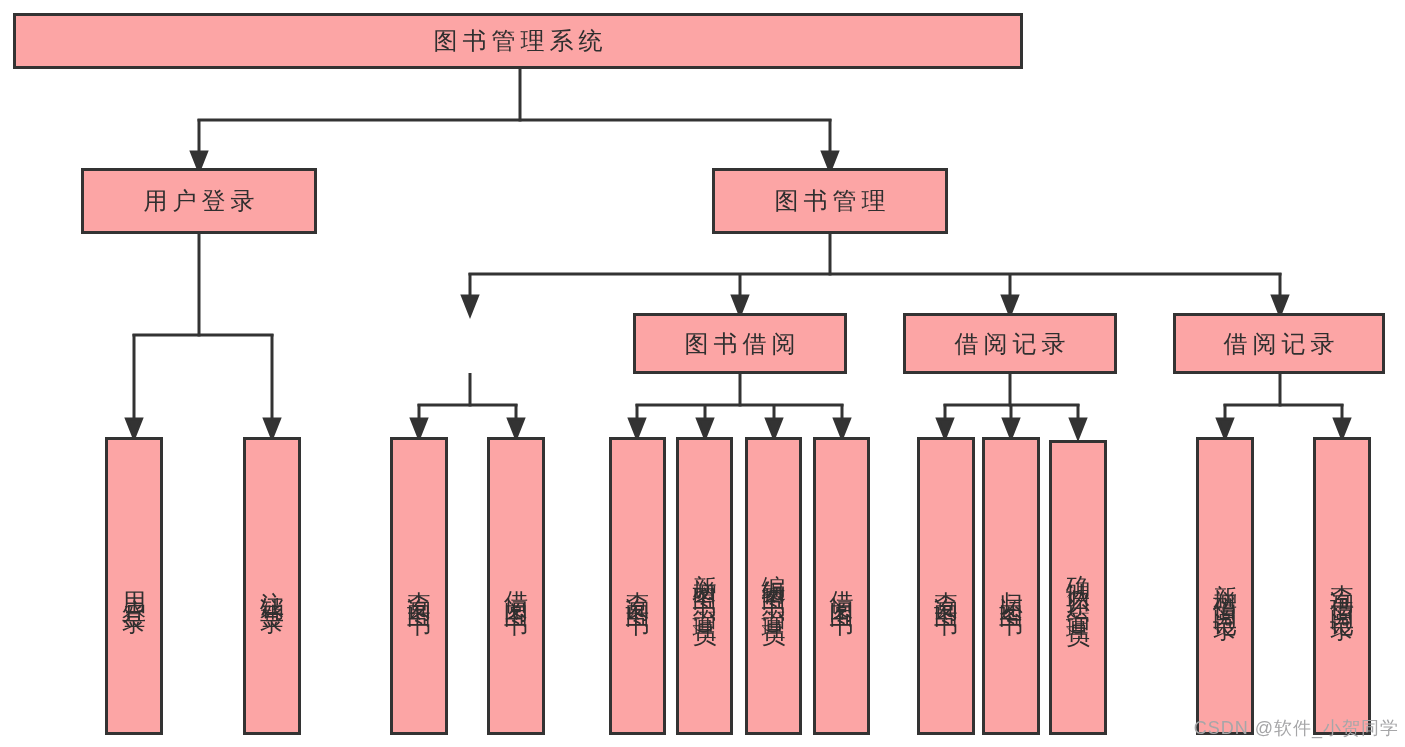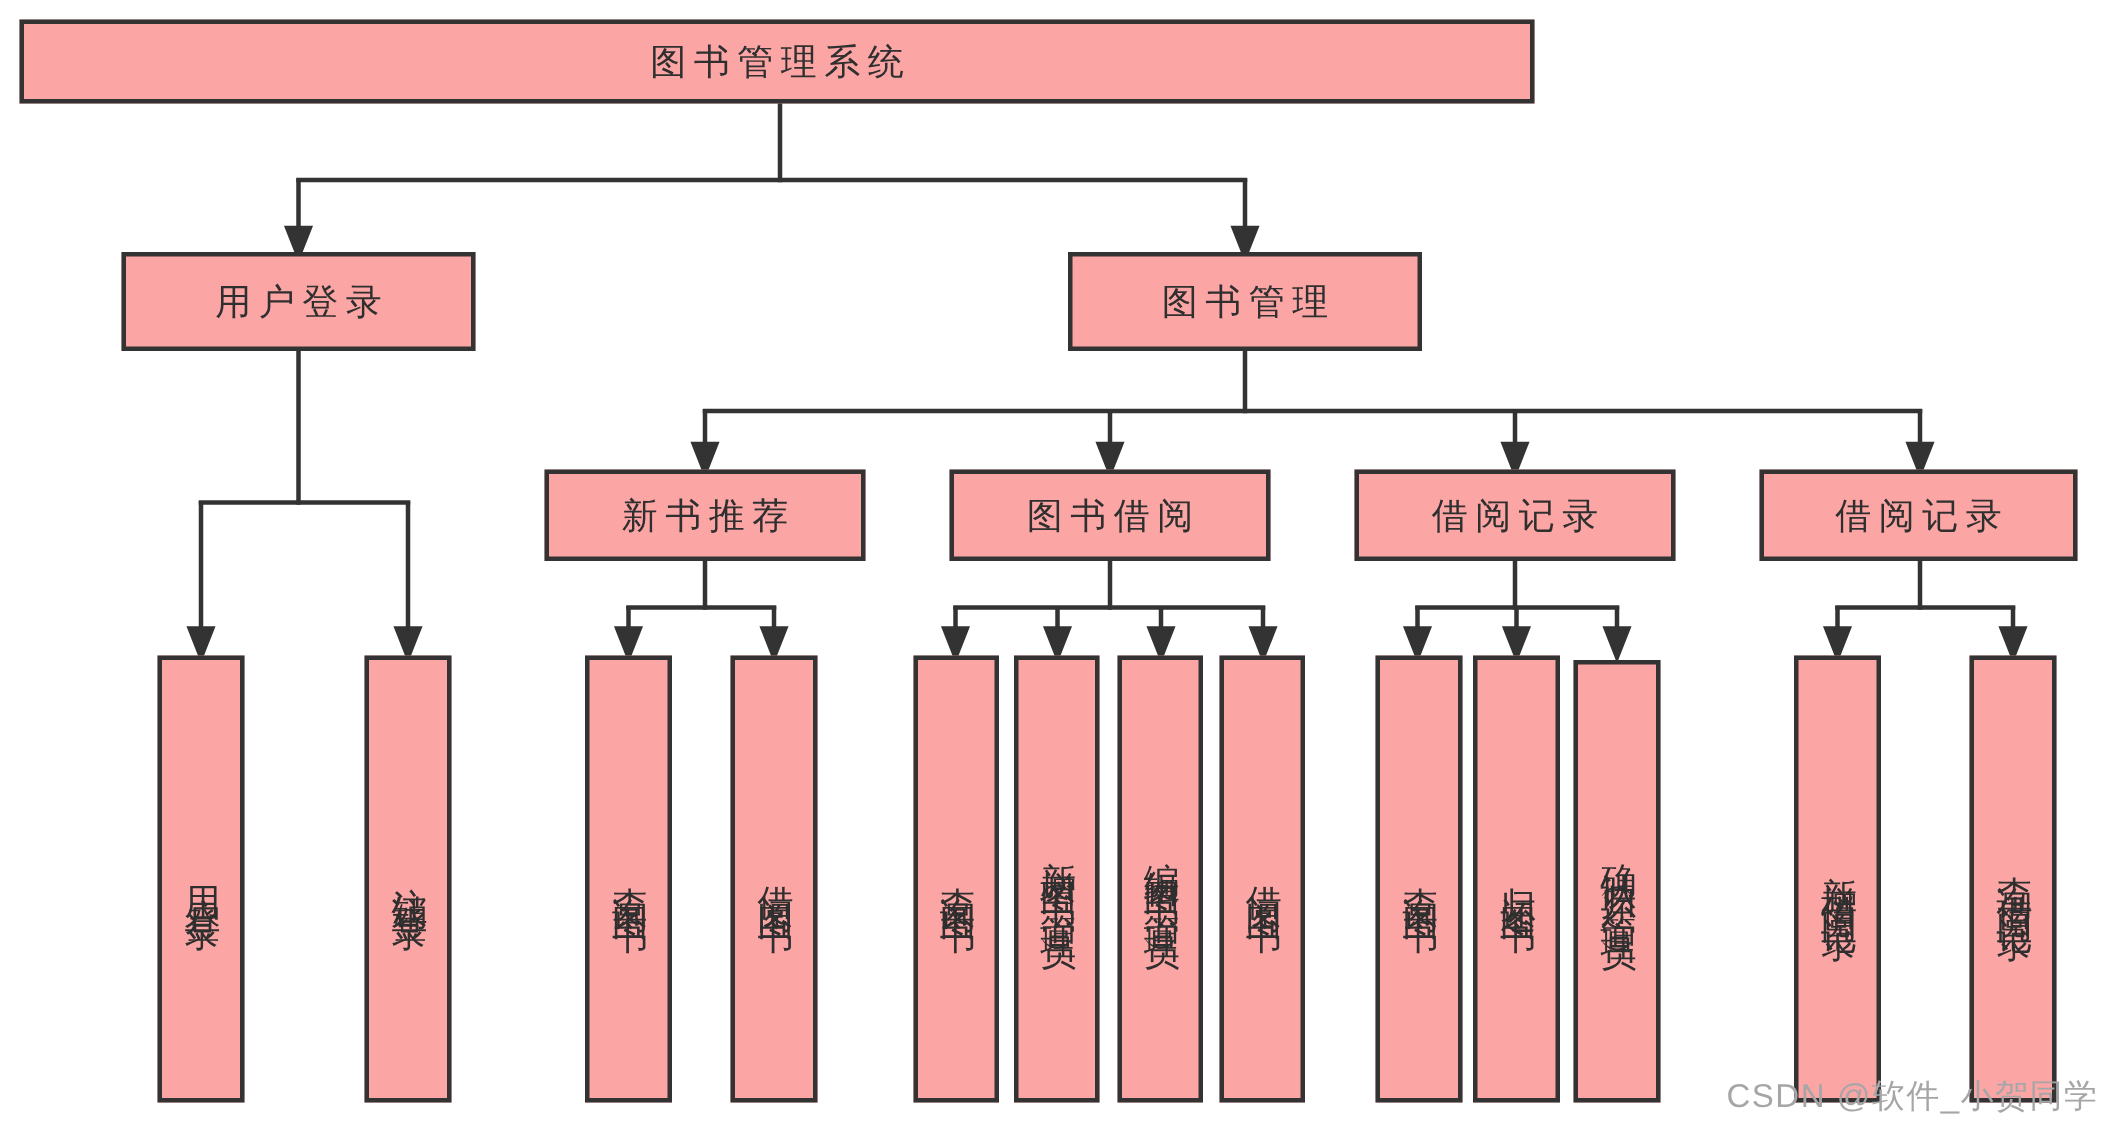--- a/index.html
+++ b/index.html
@@ -40,21 +40,21 @@
     writing-mode:vertical-rl;
     text-orientation:mixed;
     letter-spacing:7px;
     line-height:1;
     white-space:nowrap;
   }
   .watermark{
     position:absolute;
     top:716px;
     right:6px;
-    font-size:22px;
+    font-size:18px;
     letter-spacing:1px;
     color:var(--wm);
     z-index:3;
     white-space:nowrap;
   }
 </style>
 </head>
 <body>
 
 <div class="stage">
@@ -125,23 +125,20 @@
     <span class="hlabel">图书管理系统</span>
   </div>
 
   <div class="node" style="left:81px;top:168px;width:236px;height:66px;">
     <span class="hlabel">用户登录</span>
   </div>
   <div class="node" style="left:712px;top:168px;width:236px;height:66px;">
     <span class="hlabel">图书管理</span>
   </div>
 
-  <div class="node" style="left:363px;top:313px;width:214px;height:61px;">
-    <span class="hlabel">新书推荐</span>
-  </div>
   <div class="node" style="left:633px;top:313px;width:214px;height:61px;align-items:center;">
     <span class="hlabel">图书借阅</span>
   </div>
   <div class="node" style="left:903px;top:313px;width:214px;height:61px;">
     <span class="hlabel">借阅记录</span>
   </div>
   <div class="node" style="left:1173px;top:313px;width:212px;height:61px;">
     <span class="hlabel">借阅记录</span>
   </div>
 

